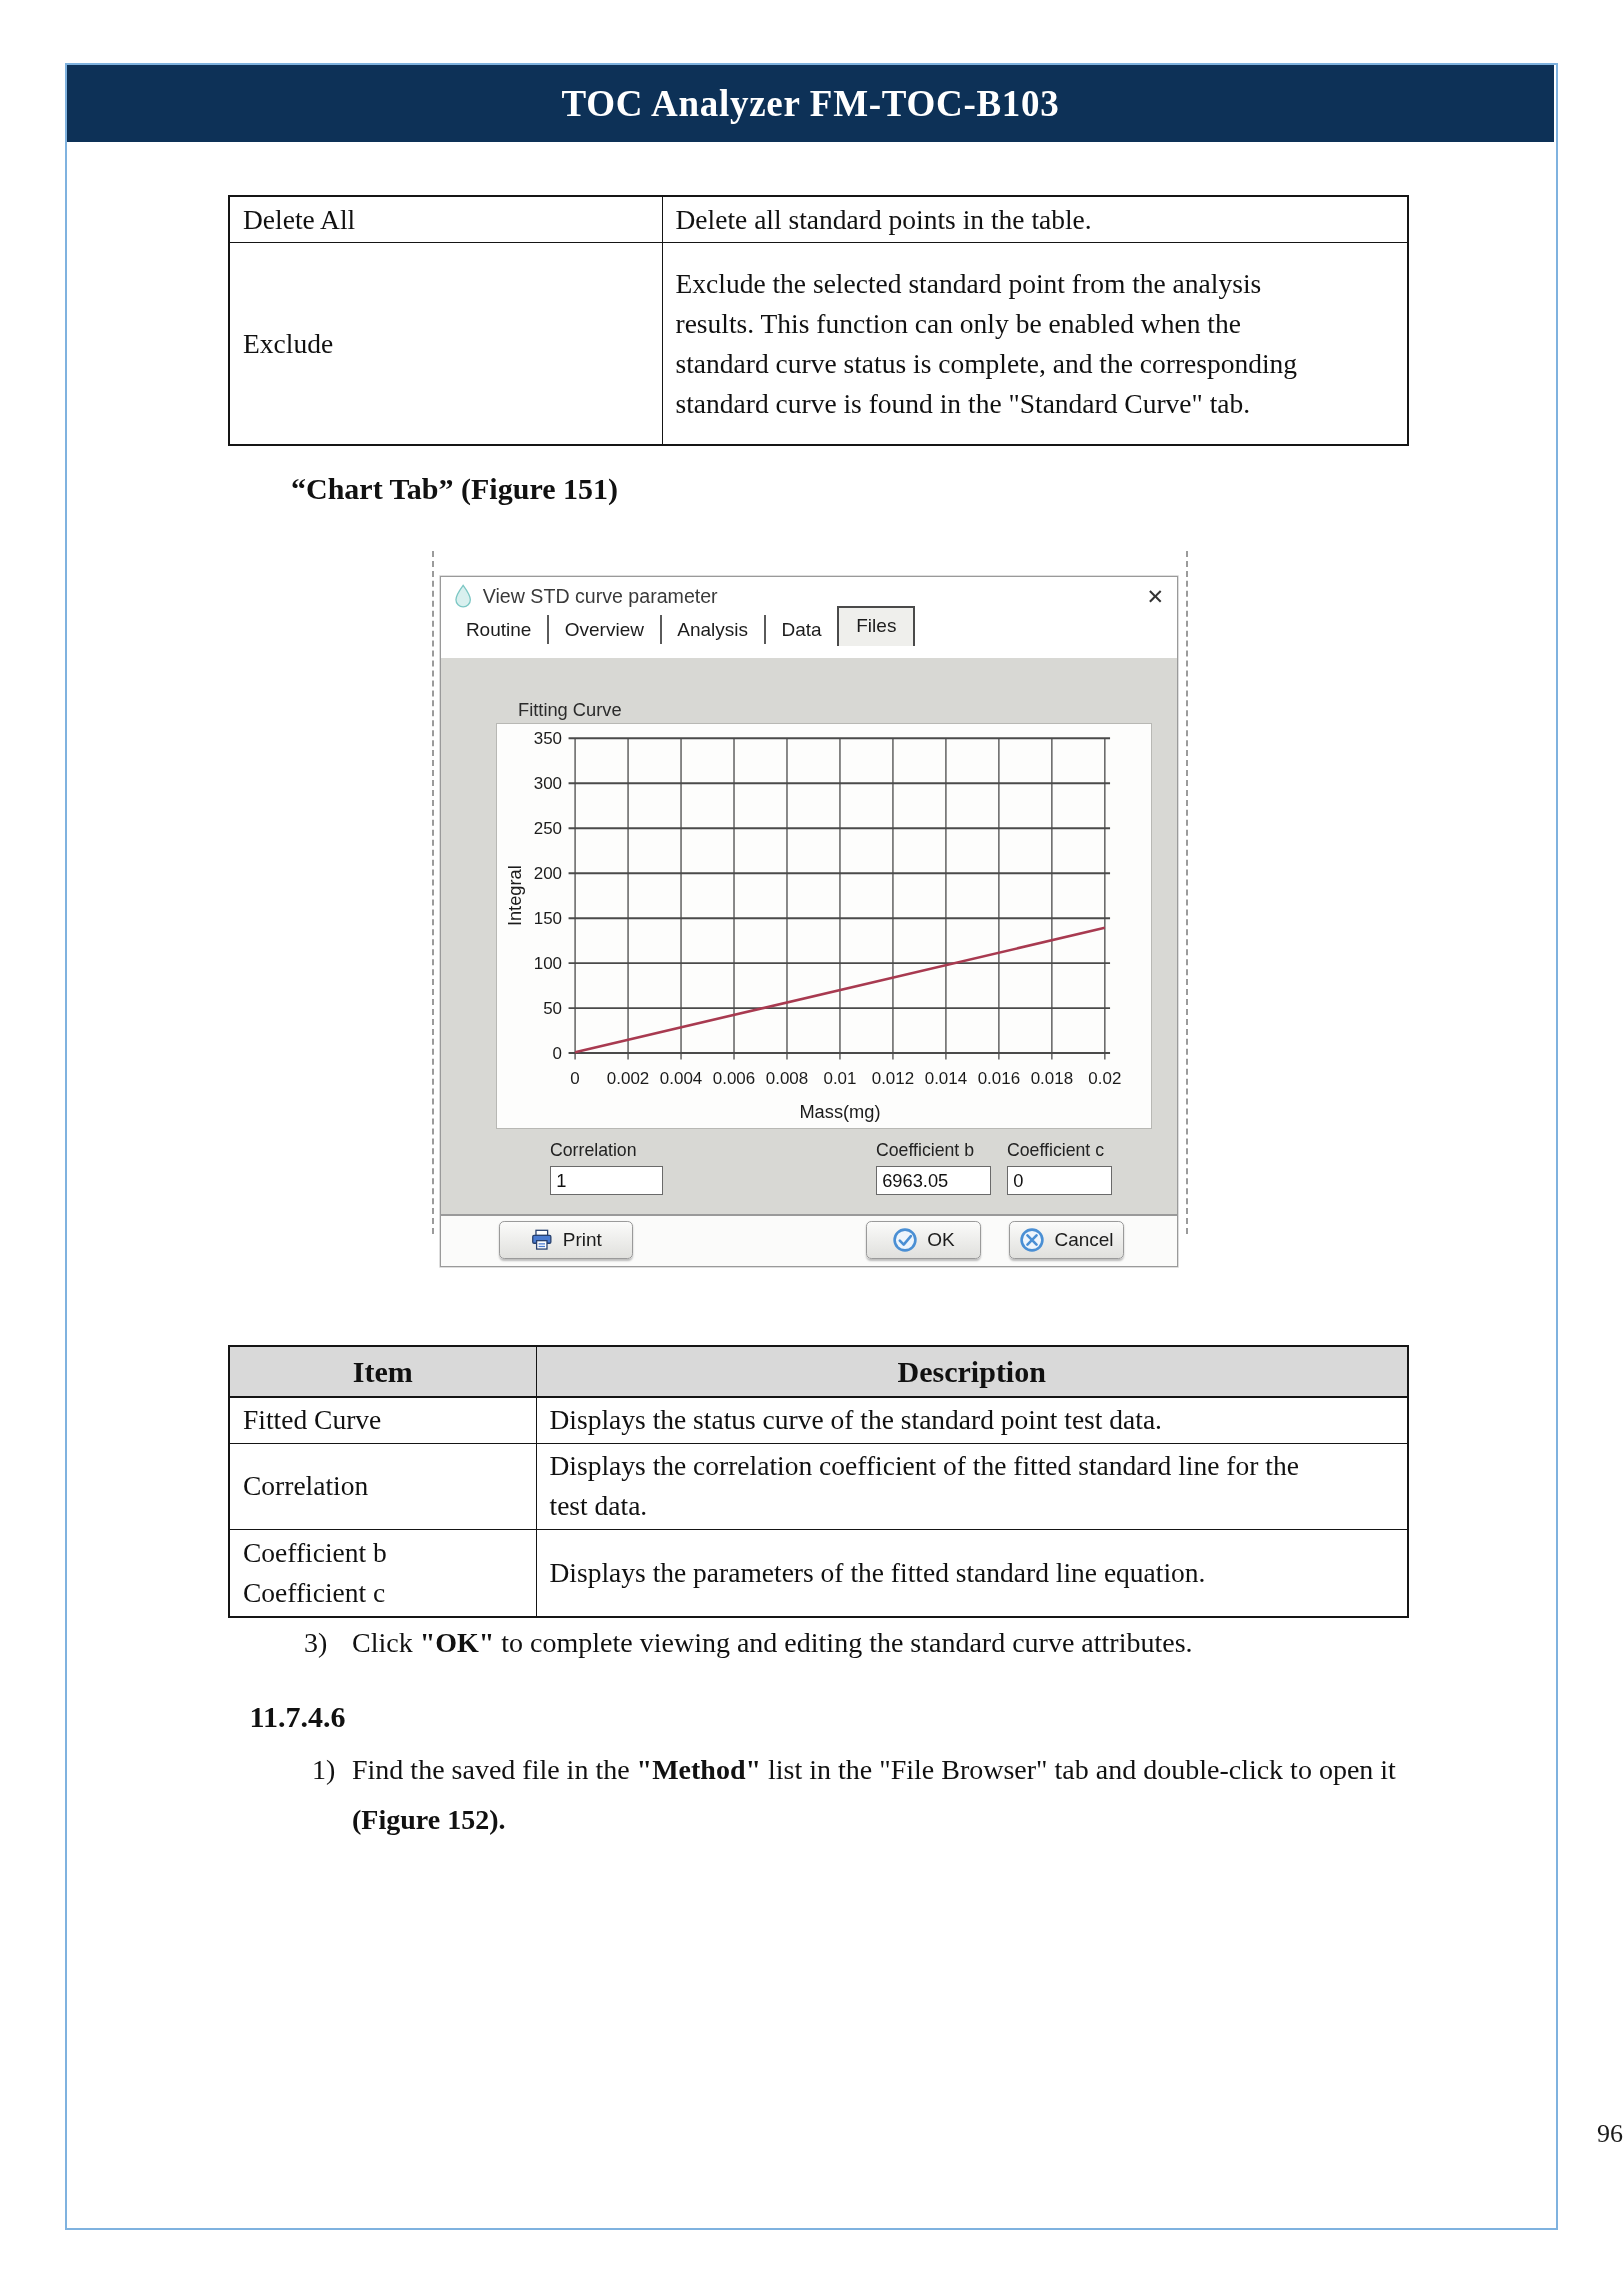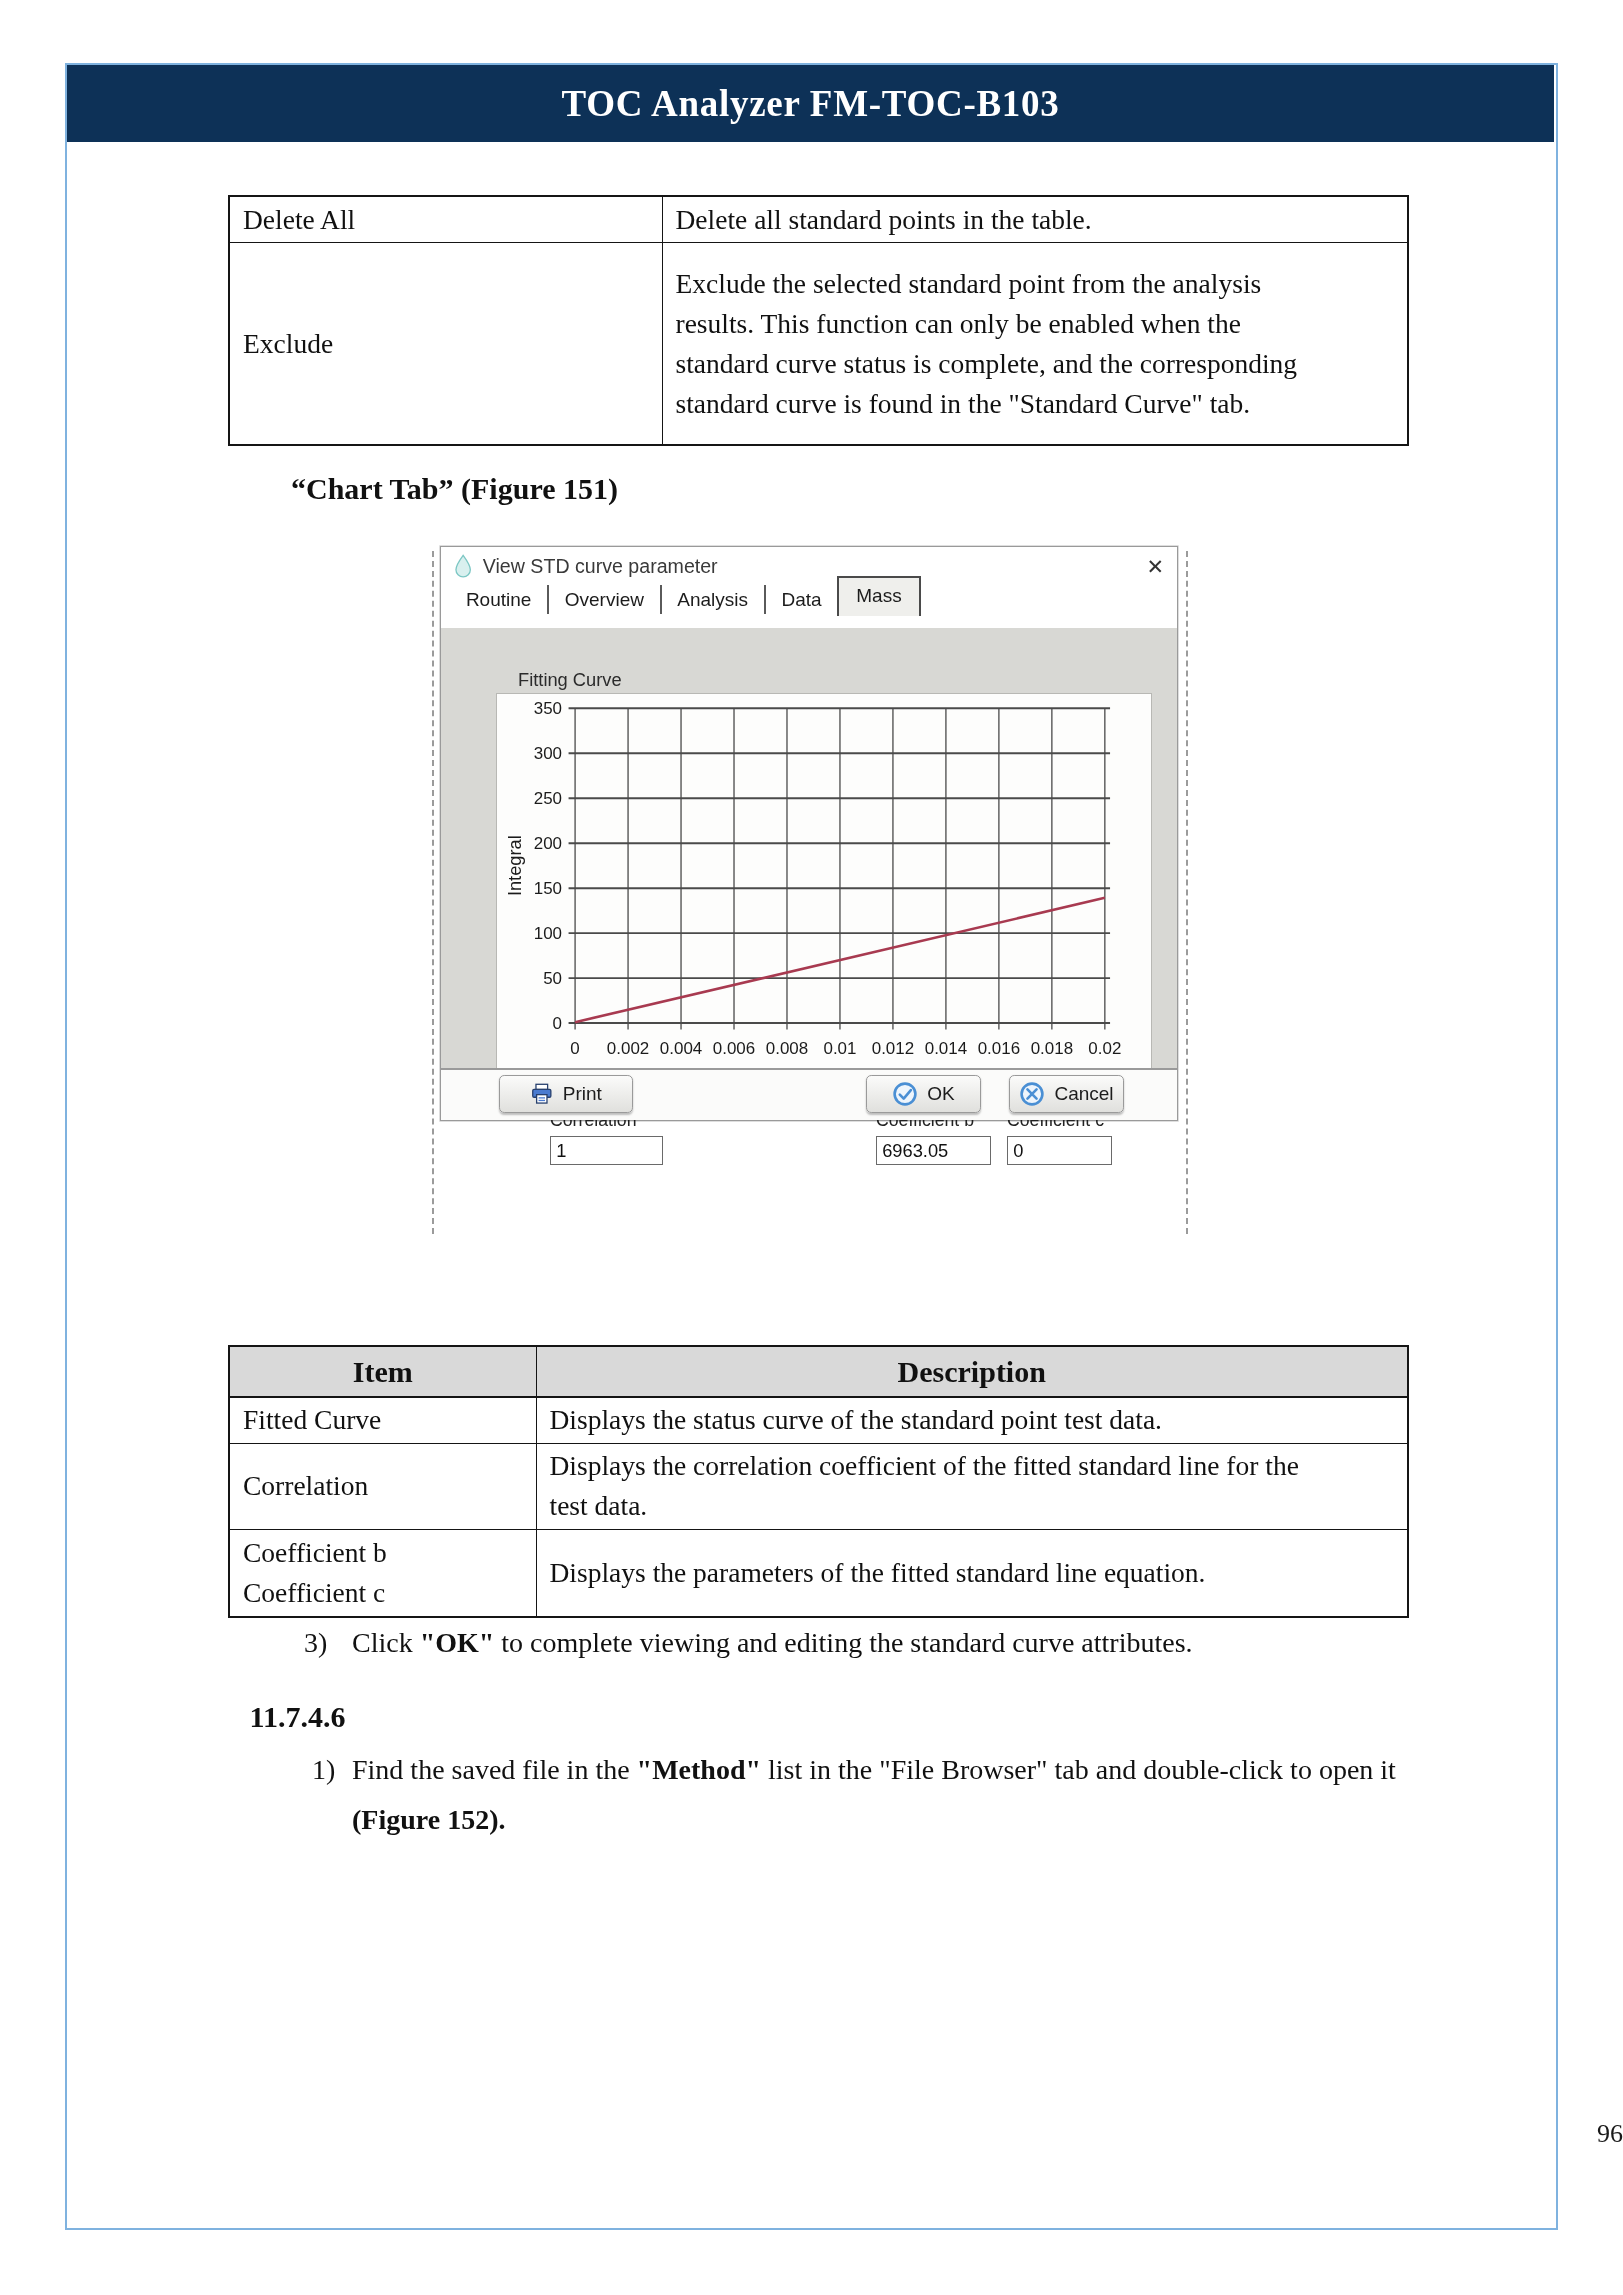--- a/index.html
+++ b/index.html
@@ -34,21 +34,21 @@
   .step .num{flex:0 0 48px;}
   #step3{left:304px;top:1622px;width:1112px;}
   #section-heading{position:absolute;left:195px;top:1700px;display:flex;font-size:30px;font-weight:bold;}
   #section-heading .sec-num{flex:0 0 205px;text-align:center;}
   #step1{left:312px;top:1745px;width:1099px;line-height:1.8;}
   #step1 .num{flex:0 0 40px;}
   .bold{font-weight:bold;}
   .page-number{position:absolute;left:0;top:2119px;width:1623px;text-align:right;
                font-family:Liberation Serif, serif;font-size:26px;color:#1a1a1a;}
   
-  .dialog{position:absolute;left:440px;top:546px;width:738px;height:575px;
+  .dialog{position:absolute;left:440px;top:576px;width:738px;height:691px;
           background:#000000;border:1.3px solid #9a9a9a;box-sizing:border-box;
           font-family:"Liberation Sans",sans-serif;color:#2f2f2f;
           box-shadow:0 0 0 0.7px #d0d0d0;}
   .dlg-title{position:absolute;left:0;top:0;right:0;height:38px;background:#ffffff;
              display:flex;align-items:center;padding:0 13px;gap:10.5px;box-sizing:border-box;}
   .dlg-title-text{font-size:19.6px;color:#3a3a3a;}
   .dlg-close{margin-left:auto;font-size:21px;color:#333;line-height:1;}
   .dlg-tabs{position:absolute;left:0;top:38px;right:0;height:43px;background:#ffffff;
             display:flex;align-items:flex-start;padding-left:9.2px;}
   .tab{font-size:19px;color:#1c1c1c;padding:0 15.7px;height:29px;line-height:29px;
@@ -120,21 +120,21 @@
       </svg>
       <span class="dlg-title-text">View STD curve parameter</span>
       <span class="dlg-close">✕</span>
     </div>
 
     <div class="dlg-tabs">
       <span class="tab">Routine</span>
       <span class="tab">Overview</span>
       <span class="tab">Analysis</span>
       <span class="tab last">Data</span>
-      <span class="tab active">Mass</span>
+      <span class="tab active">Files</span>
     </div>
 
     <div class="dlg-content">
       <div class="group-label">Fitting Curve</div>
 
       <div class="chart-panel">
         <svg id="fit-chart" viewBox="0 0 1002 620">
             <line x1="119" y1="22" x2="119" y2="515" stroke="#4a4a4a" stroke-width="2"></line>
             <text x="119" y="553" text-anchor="middle" font-size="26" fill="#1b1b1b">0</text>
             <line x1="200.3" y1="22" x2="200.3" y2="515" stroke="#4a4a4a" stroke-width="2"></line>

